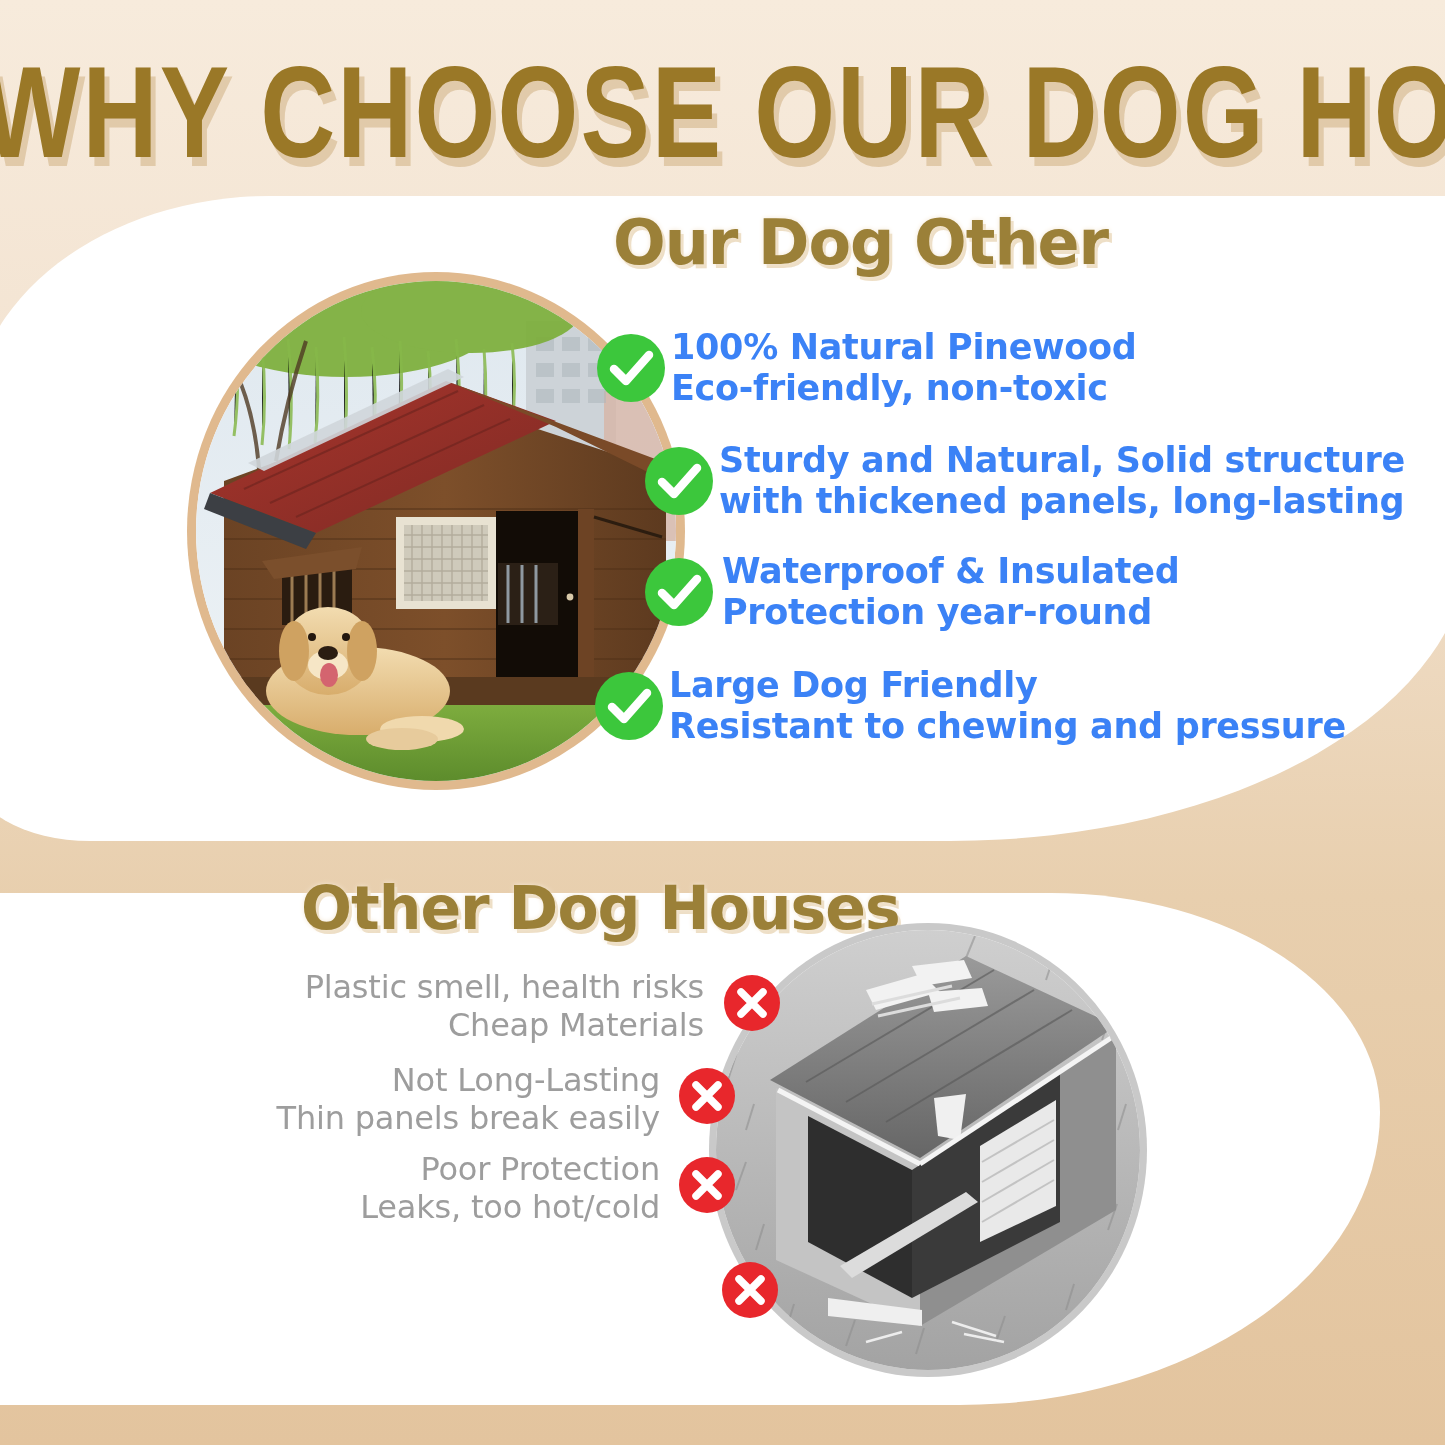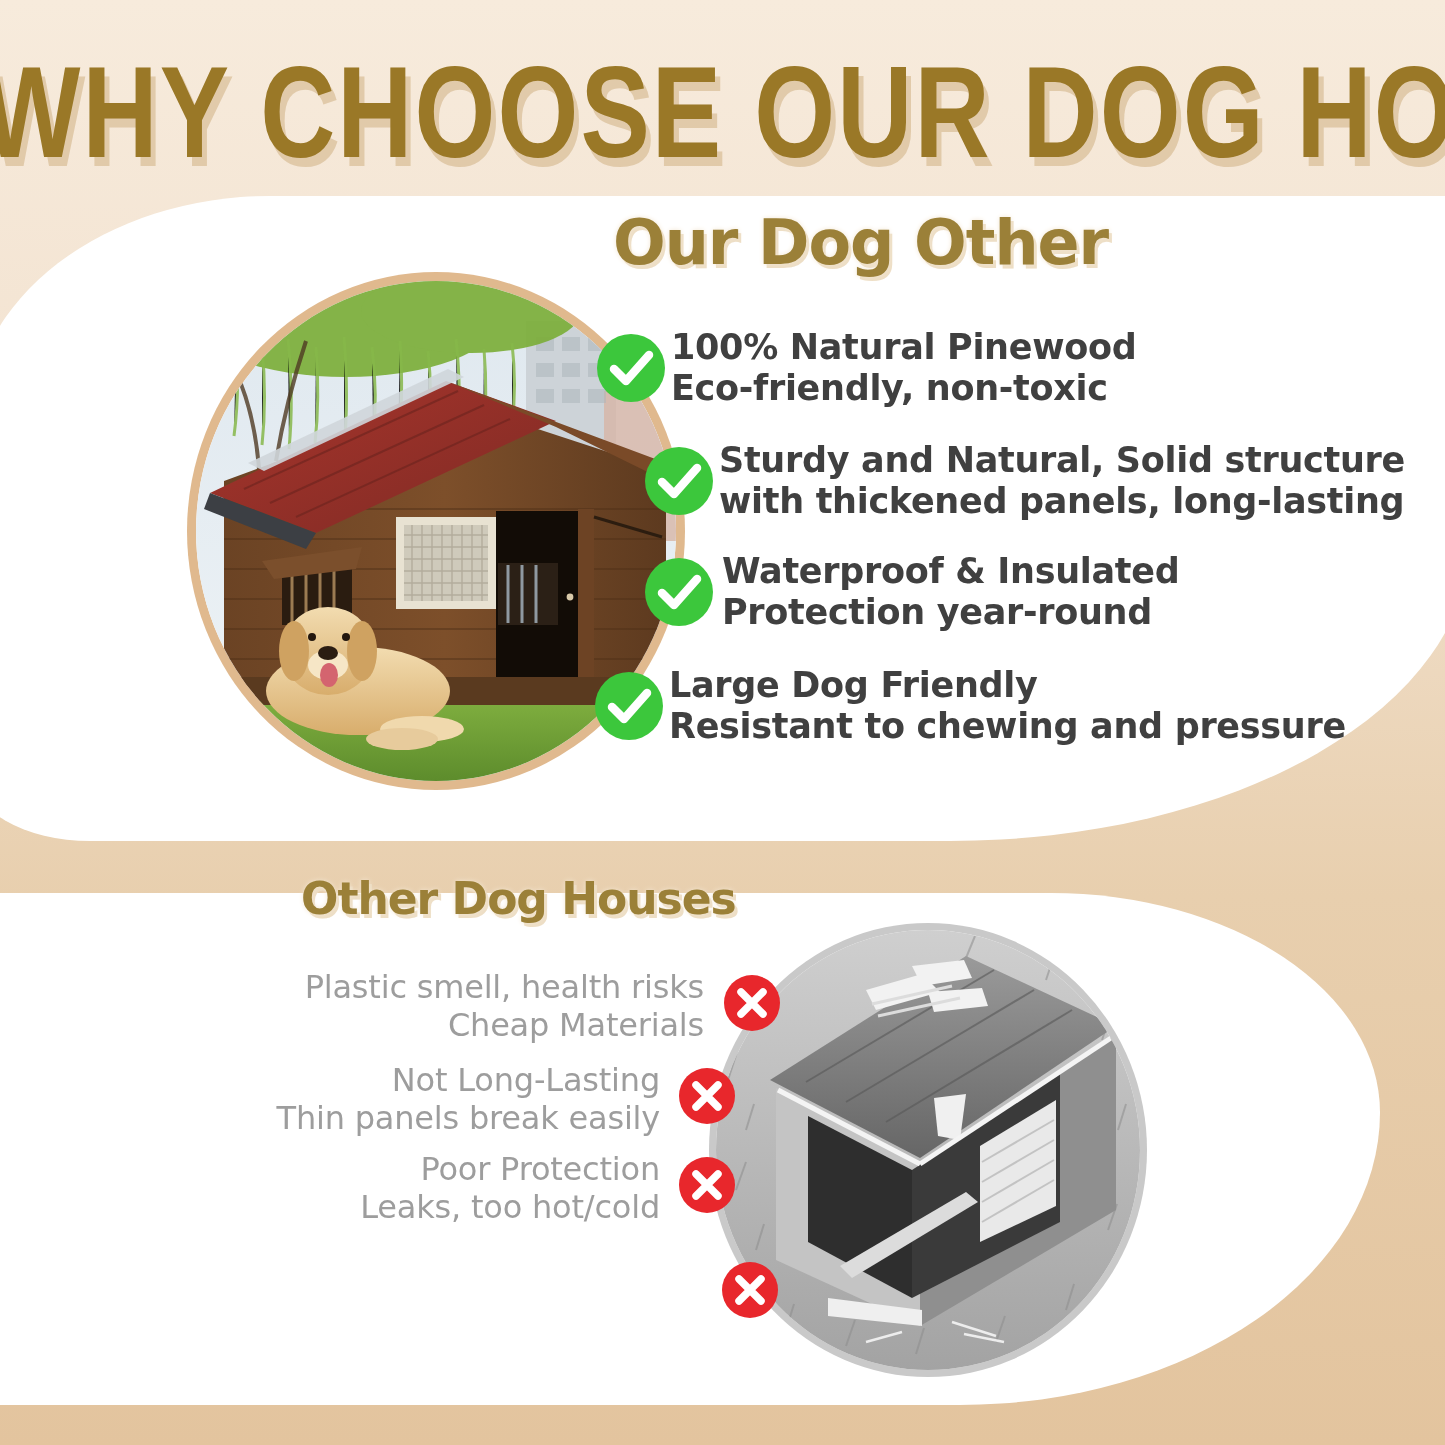--- a/index.html
+++ b/index.html
@@ -41,36 +41,36 @@
 
   
   .sec-head{
     position:absolute;font-weight:bold;
     font-family:"DejaVu Sans","Liberation Sans",sans-serif;
     color:#9b8038;letter-spacing:-1px;
     text-shadow:0 0 5px #f3e6d2, 3px 4px 0 rgba(236,220,194,.95);
     white-space:nowrap;
   }
   #our-head{left:613px;top:206px;font-size:62px;}
-  #other-head{left:301px;top:873px;font-size:44px;}
+  #other-head{left:301px;top:873px;font-size:60px;}
 
   
   .photo{position:absolute;border-radius:50%;overflow:hidden;}
   #photo-good{
     left:196px;top:281px;width:480px;height:500px;
     box-shadow:0 0 0 9px #e0b98e;
   }
   #photo-bad{
     left:716px;top:930px;width:424px;height:440px;
     box-shadow:0 0 0 7px #c9c9c9;
   }
   .photo svg{display:block;width:100%;height:100%;}
 
   
-  .b-good{position:absolute;color:#404040;font-weight:bold;
+  .b-good{position:absolute;color:#3b82f6;font-weight:bold;
     font-family:"DejaVu Sans","Liberation Sans",sans-serif;
     font-size:35px;line-height:1.17;letter-spacing:-.3px;white-space:nowrap;}
   .b-bad{position:absolute;color:#9d9d9d;text-align:right;
     font-family:"DejaVu Sans","Liberation Sans",sans-serif;
     font-size:32px;line-height:1.2;letter-spacing:-.2px;white-space:nowrap;}
 
   .mark{position:absolute;border-radius:50%;}
   .mark svg{display:block;}
   .chk{width:68px;height:68px;background:#3cc73c;}
   .xis{width:56px;height:56px;background:#e8272c;}

